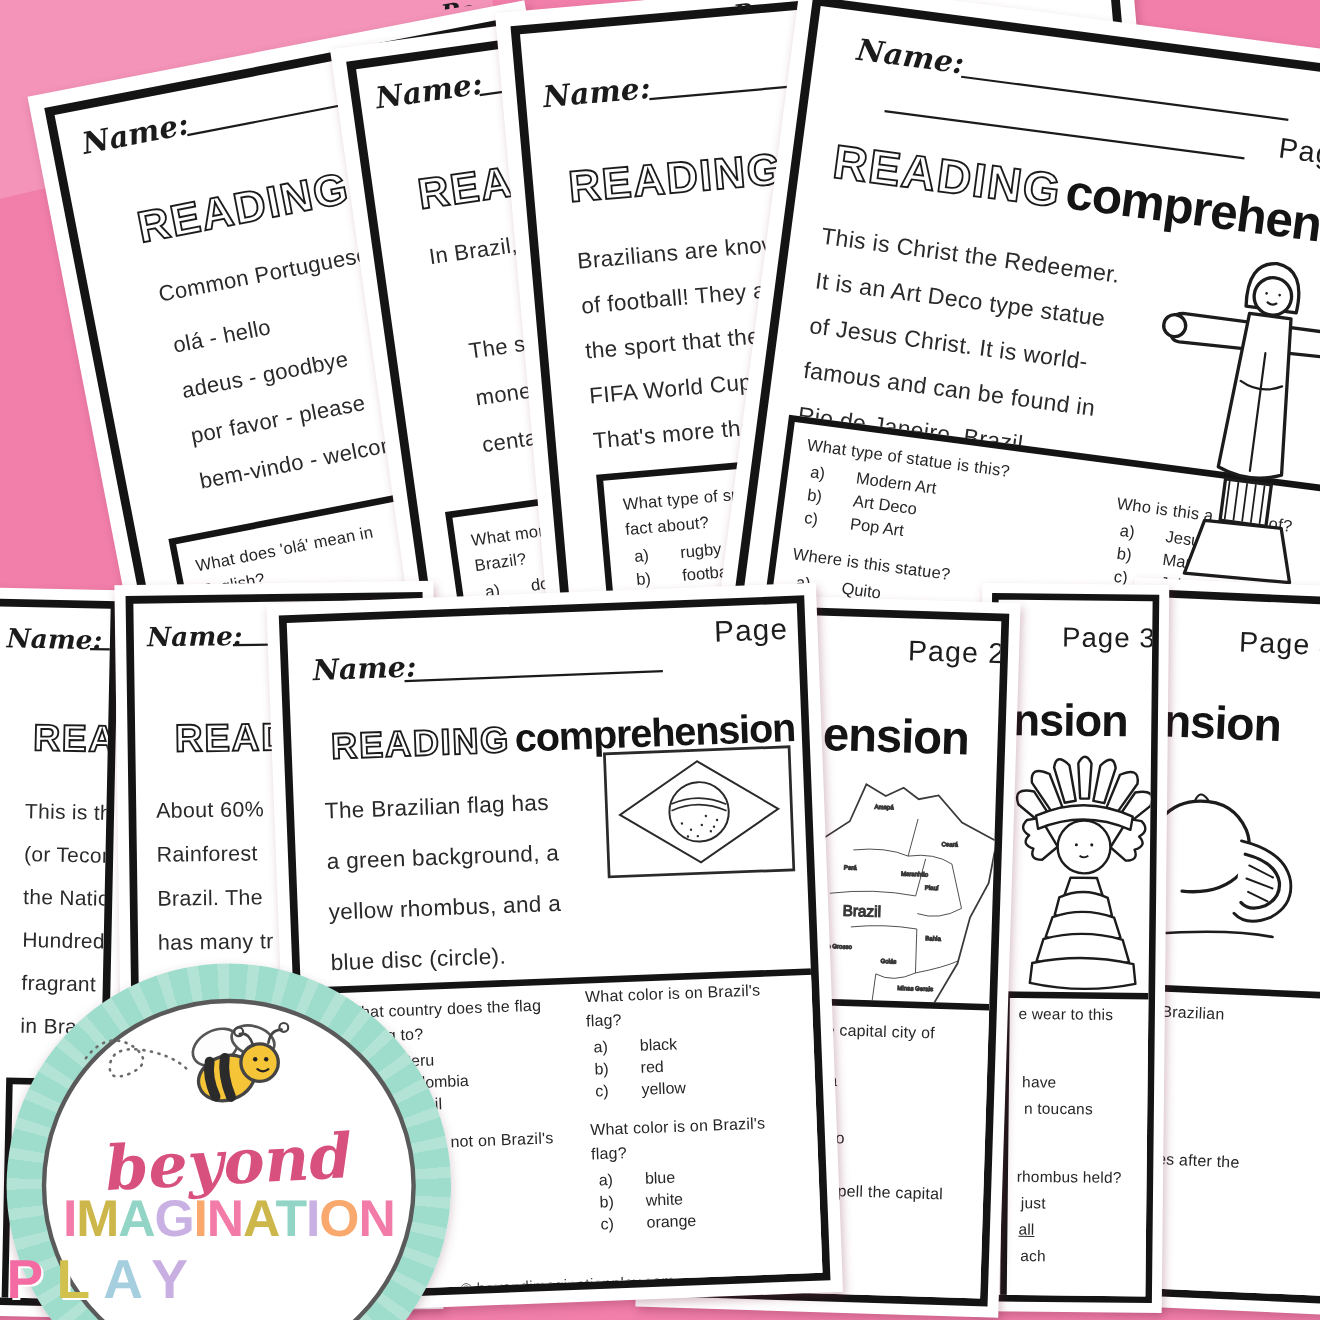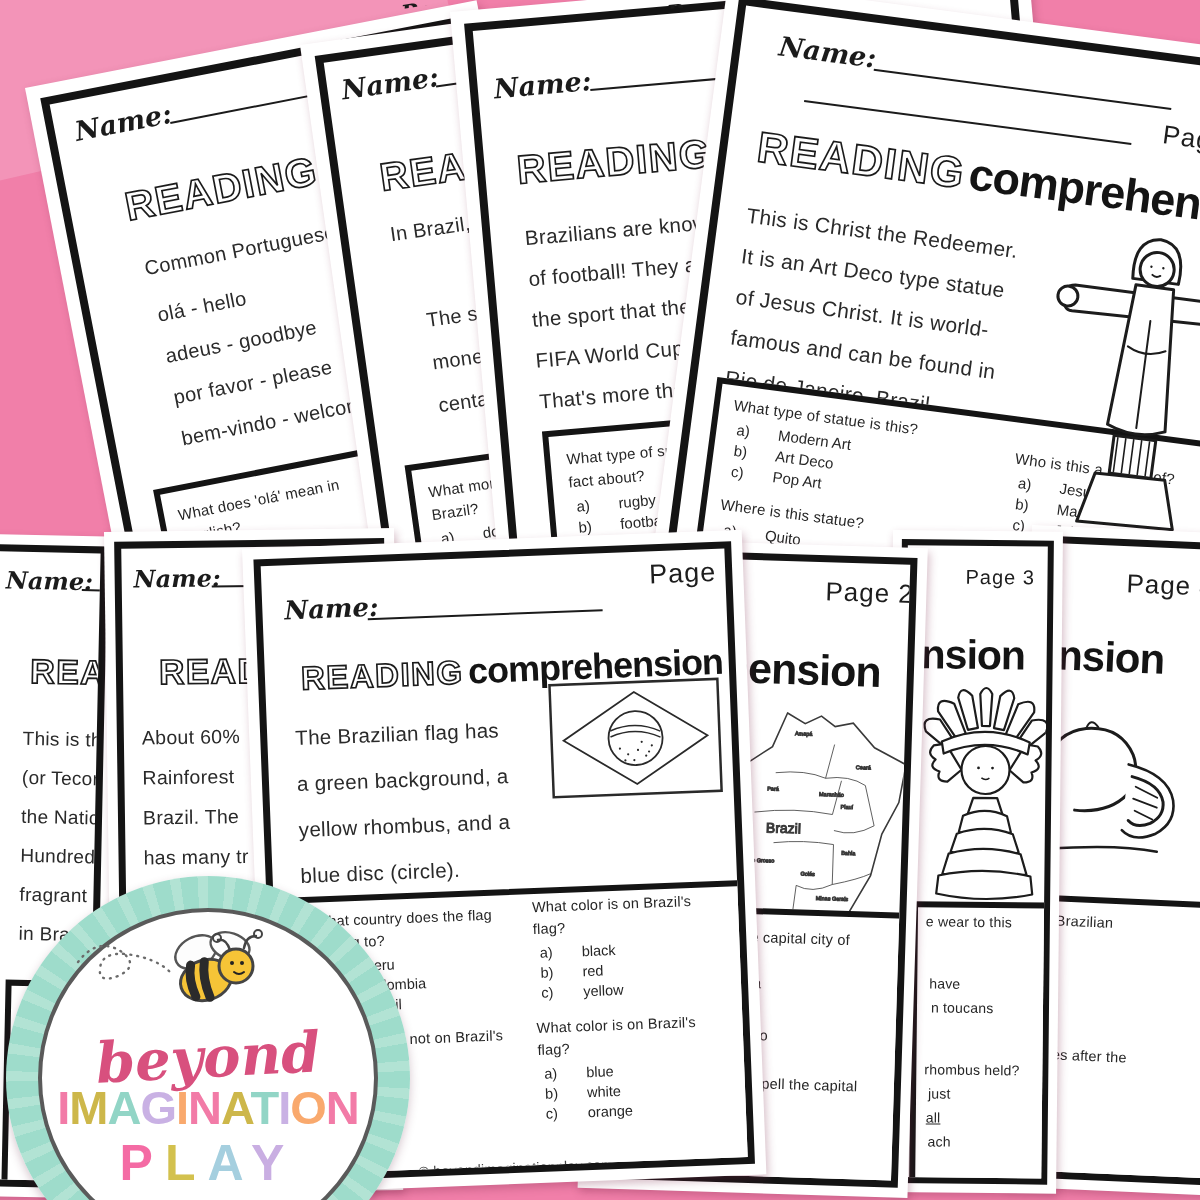--- a/index.html
+++ b/index.html
@@ -17,21 +17,21 @@
   .opt{display:flex;align-items:baseline;margin:4px 0 4px 6px;font-size:15px;color:#262626;white-space:nowrap;}
   .opt .k{width:42px;flex:none;}
   .pglabel{font-weight:400;color:#1d1d1d;letter-spacing:1px;white-space:nowrap;}
   .lt{line-height:2.1;}
   svg{display:block;}
   .logo{position:absolute;left:6px;top:876px;width:404px;height:404px;border-radius:50%;z-index:30;
         background:repeating-conic-gradient(#9edccb 0deg 5deg,#b2e3d4 5deg 8deg);box-shadow:0 4px 10px rgba(90,30,60,.25);}
   .logo-inner{position:absolute;left:32px;top:32px;width:332px;height:332px;border-radius:50%;background:#fff;border:4px solid #5a5a5a;}
   .beyond{position:absolute;left:0;top:148px;width:404px;text-align:center;font-family:"DejaVu Serif",serif;font-style:italic;font-weight:700;font-size:56px;color:#d8507e;transform:rotate(-3deg);}
   .imag{position:absolute;left:0;top:204px;width:404px;text-align:center;font-weight:800;font-size:47px;letter-spacing:-1px;white-space:nowrap;text-shadow:2px 2px 0 #fff,-1px -1px 0 #fff;}
-  .play{position:absolute;left:0;top:258px;width:404px;text-align:center;font-weight:800;font-size:50px;letter-spacing:12px;text-shadow:2px 2px 0 #fff;}
+  .play{position:absolute;left:0;top:258px;width:404px;font-weight:800;font-size:50px;letter-spacing:12px;text-shadow:2px 2px 0 #fff;}
   .frag{position:absolute;overflow:hidden;height:9px;font-family:"DejaVu Serif",serif;font-style:italic;font-weight:700;font-size:22px;color:#1b1b1b;z-index:6;}
 </style>
 </head>
 <body>
 
 <div id="stage">
   <div class="abs" style="left:-120px;top:-140px;width:560px;height:280px;background:#f6a9c7;opacity:.5;transform:rotate(-13deg);"></div>
 
   <div class="sheet" style="left:25px;top:88px;width:460px;height:580px;transform:rotate(-11deg);transform-origin:0 0;z-index:1;">
     <div class="frame" style="inset:13px;">
@@ -400,21 +400,21 @@
         <div class="abs q" style="left:94px;top:84px;font-size:14.5px;">i</div>
         <div class="abs q" style="left:94px;top:110px;font-size:14.5px;">go</div>
         <div class="abs q" style="left:98px;top:158px;font-size:14.5px;">spell the capital</div>
         <div class="abs q" style="left:90px;top:182px;font-size:14.5px;">l?</div>
       </div>
     </div>
   </div>
 
   <div class="sheet" style="left:893px;top:530px;width:170px;height:662px;transform:rotate(0.6deg);transform-origin:0 0;z-index:11;">
     <div class="frame" style="inset:9px;border-width:6px;">
-      <div class="abs pglabel" style="left:58px;top:20px;font-size:20px;">Page 3</div>
+      <div class="abs pglabel" style="left:58px;top:20px;font-size:25px;">Page 3</div>
       <div class="abs bld" style="left:14px;top:86px;font-size:41px;">nsion</div>
       <svg class="abs" style="left:10px;top:140px;" width="140" height="218" viewBox="0 0 140 218" fill="none" stroke="#1c1c1c" stroke-width="2.2" stroke-linejoin="round">
         <g fill="#fff">
           <path d="M64 8 Q70 -4 76 8 L74 40 L66 40 Z"></path>
           <path d="M42 12 Q44 -2 56 10 L62 42 L52 44 Z"></path>
           <path d="M84 10 Q96 -2 98 12 L88 44 L78 42 Z"></path>
           <path d="M22 26 Q20 10 38 18 L50 48 L40 52 Z"></path>
           <path d="M102 18 Q120 10 118 26 L100 52 L90 48 Z"></path>
           <path d="M10 46 Q4 30 24 34 L40 58 L32 64 Z"></path>
           <path d="M116 34 Q136 30 130 46 L108 64 L100 58 Z"></path>

